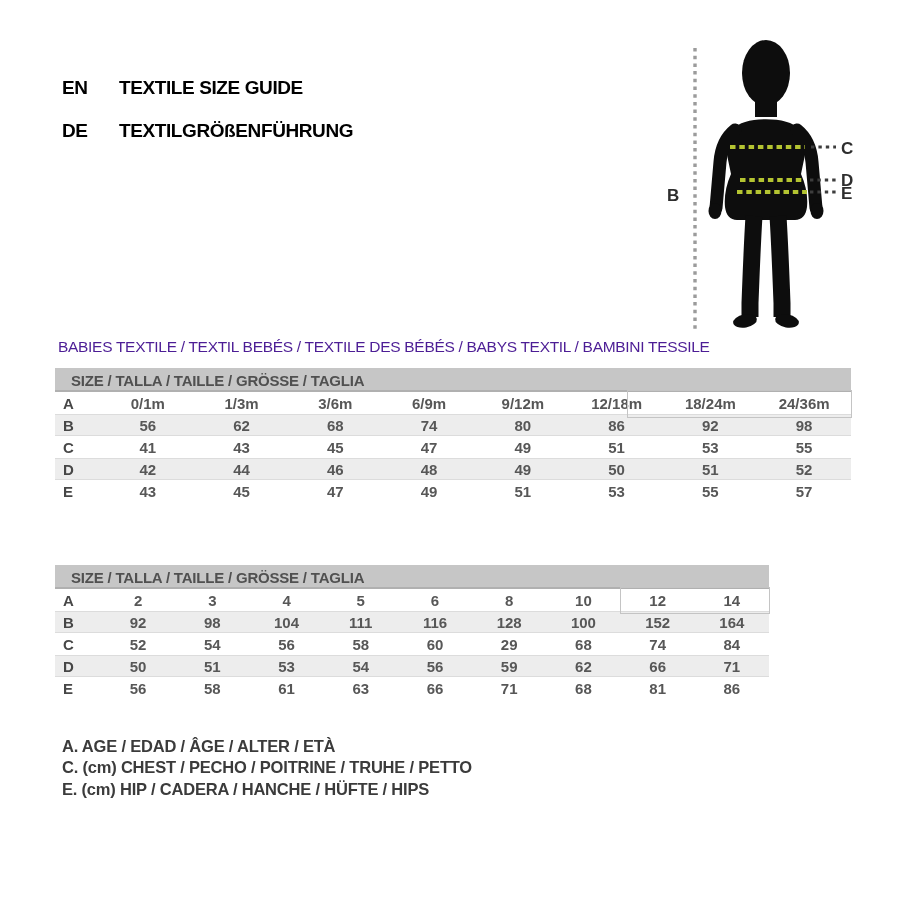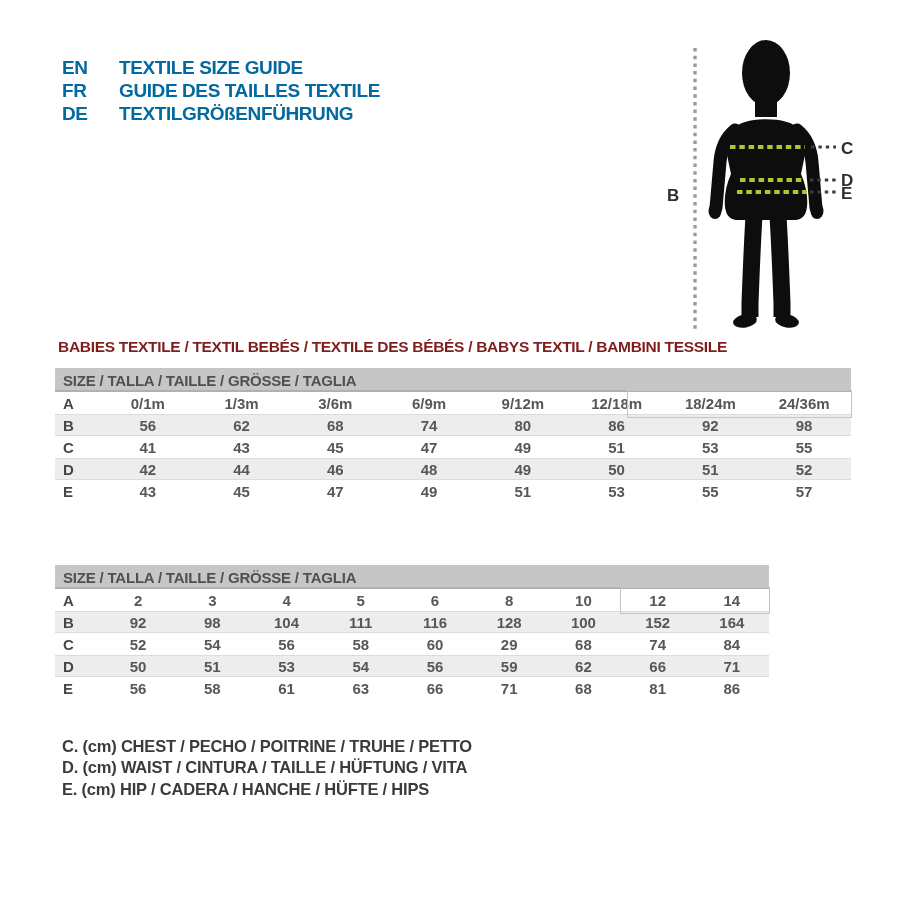--- a/index.html
+++ b/index.html
@@ -4,36 +4,36 @@
 <title>Textile Size Guide</title>
 <style>
   html,body{margin:0;padding:0;background:#fff;}
   .page{
     position:relative;width:900px;height:900px;background:#ffffff;overflow:hidden;
     font-family:"Liberation Sans",sans-serif;color:#3b3b3b;
   }
   
   .lang-list{position:absolute;left:62px;top:56px;}
   .lang-row{display:flex;height:23px;align-items:center;font-size:19px;font-weight:700;
-    color:#0369a1;letter-spacing:-0.4px;white-space:nowrap;}
+    color:#000000;letter-spacing:-0.4px;white-space:nowrap;margin-top:20px;}
   .lang-code{width:57px;}
   
   .figure{position:absolute;left:655px;top:33px;width:245px;height:302px;}
   .fig-label{font-family:"Liberation Sans",sans-serif;font-size:17px;font-weight:600;fill:#2e2e2e;}
   
-  .section-heading{position:absolute;left:58px;font-size:15.5px;font-weight:700;color:#7f1d1d;
+  .section-heading{position:absolute;left:58px;font-size:15.5px;font-weight:400;color:#4c1d95;
     letter-spacing:-0.3px;white-space:nowrap;}
   .babies-heading{top:338px;}
   .children-heading{top:540px;}
   
   .size-table{position:absolute;z-index:1;}
   .babies-table{left:55px;top:368px;width:796px;}
   .children-table{left:55px;top:565px;width:714px;}
   .size-header{height:24px;background:#c6c6c6;box-shadow:inset 0 -2px 0 #b0b0b0;display:flex;
-    align-items:center;padding-left:8px;box-sizing:border-box;font-size:15px;font-weight:700;
+    align-items:center;padding-left:16px;box-sizing:border-box;font-size:15px;font-weight:700;
     color:#505050;letter-spacing:-0.2px;}
   .t-row{display:flex;align-items:center;height:22px;font-size:15px;font-weight:700;color:#575757;}
   .t-row.band{background:#ededed;box-shadow:inset 0 1px 0 #dcdcdc, inset 0 -1px 0 #dcdcdc;}
   .t-label{width:46px;padding-left:8px;box-sizing:border-box;color:#474747;}
   .t-cell{flex:1;text-align:center;}
   
   .hl-box{position:absolute;border:1px solid #c4c4c4;background:transparent;z-index:2;}
   .hl-babies{left:627px;top:390px;width:223px;height:26px;}
   .hl-children{left:620px;top:587px;width:148px;height:25px;}
   
@@ -43,24 +43,20 @@
 </style>
 </head>
 <body>
 
 <div class="page">
 
   <div class="lang-list">
       <div class="lang-row">
         <div class="lang-code">EN</div>
         <div class="lang-label">TEXTILE SIZE GUIDE</div>
-      </div>
-      <div class="lang-row">
-        <div class="lang-code">FR</div>
-        <div class="lang-label">GUIDE DES TAILLES TEXTILE</div>
       </div>
       <div class="lang-row">
         <div class="lang-code">DE</div>
         <div class="lang-label">TEXTILGRÖßENFÜHRUNG</div>
       </div>
     </div>
 
   <svg class="figure" viewBox="0 0 245 302" xmlns="http://www.w3.org/2000/svg">
 
     <line x1="40" y1="15" x2="40" y2="296" stroke="#9b9b9b" stroke-width="3.4" stroke-dasharray="3.5 4.2"></line>
@@ -224,18 +220,18 @@
           <div class="t-cell">71</div>
           <div class="t-cell">68</div>
           <div class="t-cell">81</div>
           <div class="t-cell">86</div>
         </div>
       </div>
   </div>
   <div class="hl-box hl-children"></div>
 
   <div class="legend">
+      <div class="legend-line">A. AGE / EDAD / ÂGE / ALTER / ETÀ</div>
       <div class="legend-line">C. (cm) CHEST / PECHO / POITRINE / TRUHE / PETTO</div>
-      <div class="legend-line">D. (cm) WAIST / CINTURA / TAILLE / HÜFTUNG / VITA</div>
       <div class="legend-line">E. (cm) HIP / CADERA / HANCHE / HÜFTE / HIPS</div>
     </div>
 
 </div>
 
 </body></html>

